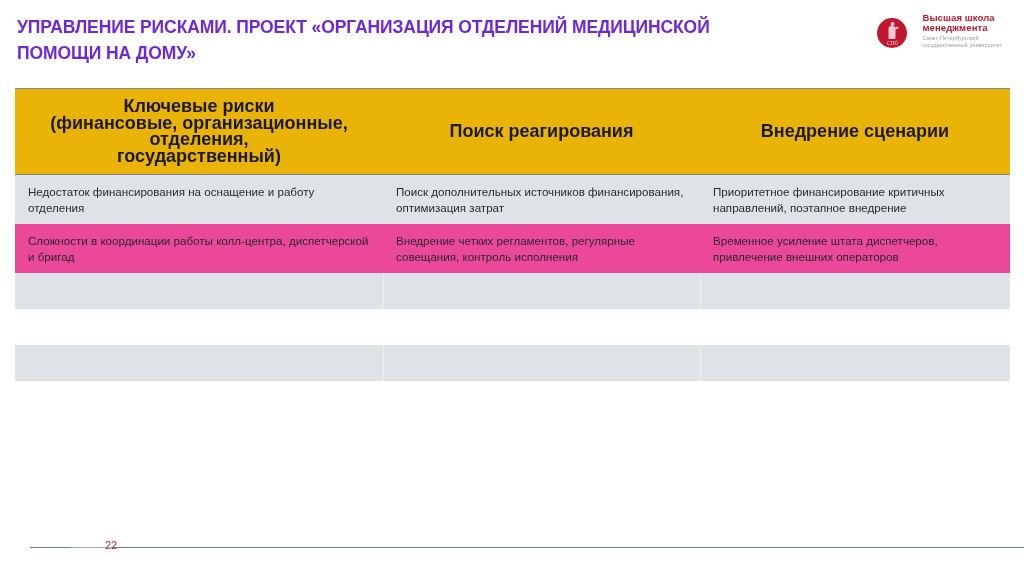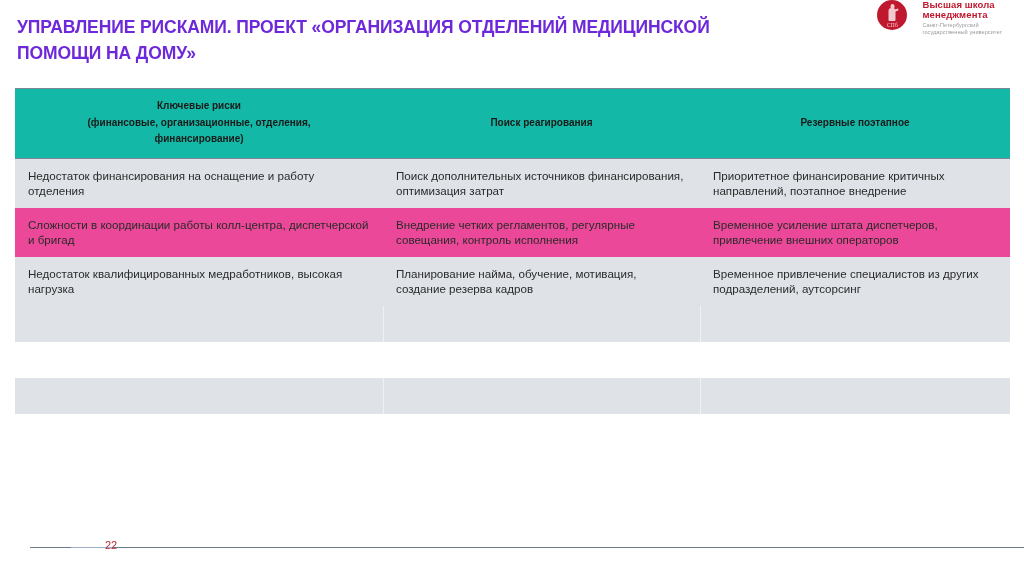--- a/index.html
+++ b/index.html
@@ -41,23 +41,23 @@
     line-height: 26px;
     letter-spacing: -0.1px;
     text-transform: uppercase;
     font-family: "Liberation Sans", sans-serif;
   }
 
   
   .logo {
     position: absolute;
     right: 22px;
-    top: 0;
+    top: 13px;
     display: flex;
-    align-items: flex-start;
+    align-items: flex-end;
     gap: 15px;
   }
   .logo-emblem {
     width: 30px;
     height: 30px;
     border-radius: 50%;
     background: #c0182f;
     position: relative;
     flex: 0 0 auto;
     overflow: hidden;
@@ -130,25 +130,25 @@
     width: 995px;
     border-collapse: collapse;
     table-layout: fixed;
     font-family: "Liberation Sans", sans-serif;
   }
   .risk-table col.c1 { width: 368px; }
   .risk-table col.c2 { width: 317px; }
   .risk-table col.c3 { width: 310px; }
 
   .risk-table thead th {
-    background: #14b8a6;
+    background: #eab308;
     border-top: 1.4px solid #7f8694;
     border-bottom: 1.4px solid #7f8694;
     color: #1a1a1a;
-    font-size: 10px;
+    font-size: 18px;
     font-weight: bold;
     line-height: 16.5px;
     text-align: center;
     vertical-align: middle;
     padding: 9px 10px 10px 10px;
     height: 56px;
     box-sizing: border-box;
   }
 
   .risk-table tbody td {
@@ -236,42 +236,37 @@
     <colgroup>
       <col class="c1">
         <col class="c2">
         <col class="c3">
     </colgroup>
     <thead>
       <tr>
         <th>
           <div>Ключевые риски</div>
           <div>(финансовые, организационные, отделения,</div>
-          <div>финансирование)</div>
+          <div>государственный)</div>
         </th>
         <th>Поиск реагирования</th>
-        <th>Резервные поэтапное</th>
+        <th>Внедрение сценарии</th>
       </tr>
     </thead>
     <tbody>
       <tr class="shaded">
         <td>Недостаток финансирования на оснащение и работу отделения</td>
         <td>Поиск дополнительных источников финансирования, оптимизация затрат</td>
         <td>Приоритетное финансирование критичных направлений, поэтапное внедрение</td>
       </tr>
       <tr class="plain">
         <td>Сложности в координации работы колл-центра, диспетчерской и бригад</td>
         <td>Внедрение четких регламентов, регулярные совещания, контроль исполнения</td>
         <td>Временное усиление штата диспетчеров, привлечение внешних операторов</td>
       </tr>
-      <tr class="shaded">
-        <td>Недостаток квалифицированных медработников, высокая нагрузка</td>
-        <td>Планирование найма, обучение, мотивация, создание резерва кадров</td>
-        <td>Временное привлечение специалистов из других подразделений, аутсорсинг</td>
-      </tr>
       <tr class="shaded empty-row">
         <td></td>
         <td class="cell-div"></td>
         <td class="cell-div"></td>
       </tr>
       <tr class="spacer-row">
         <td></td>
         <td></td>
         <td></td>
       </tr>

